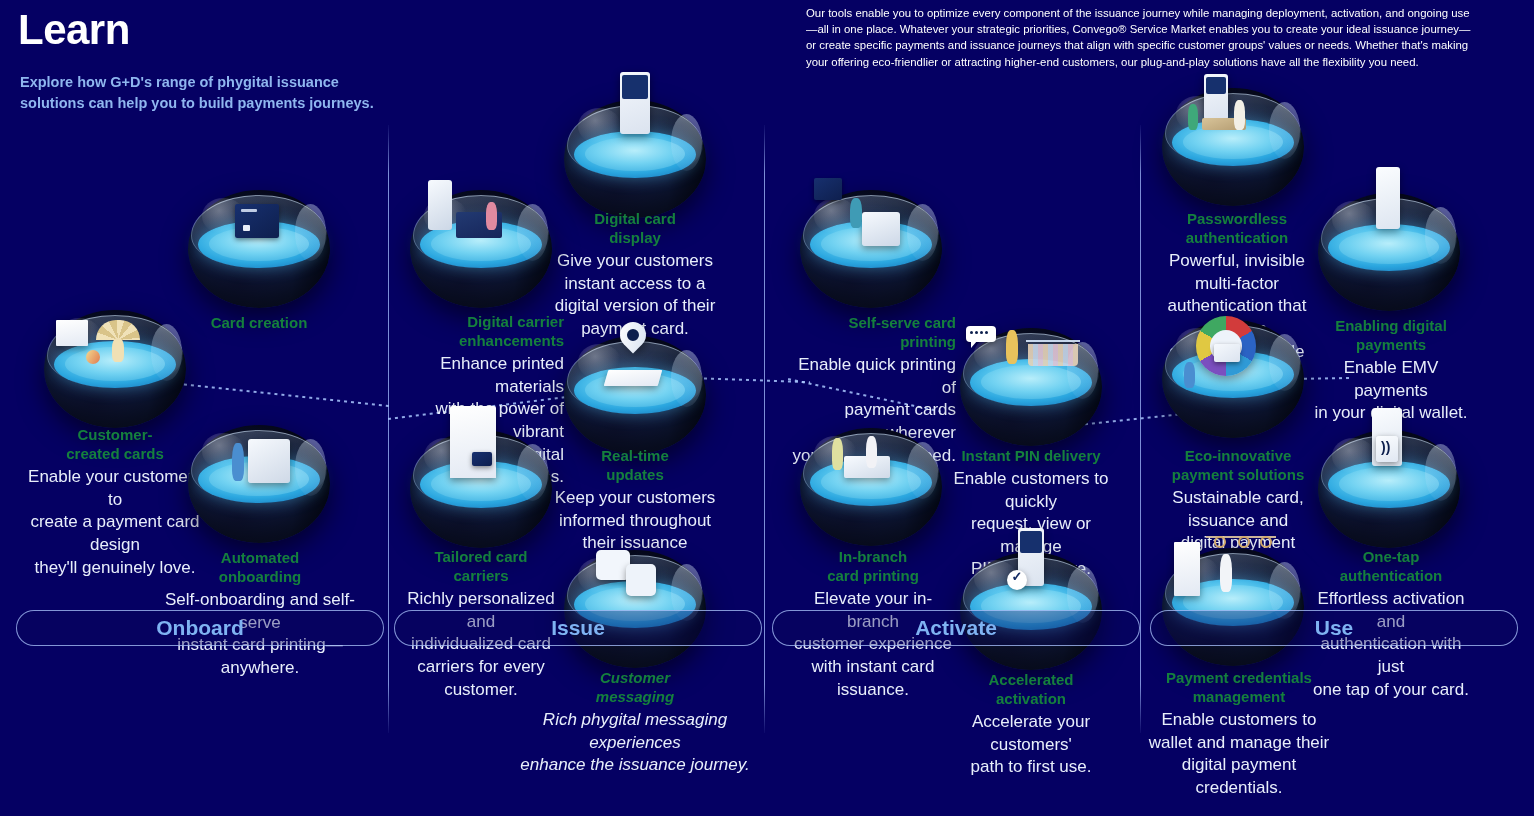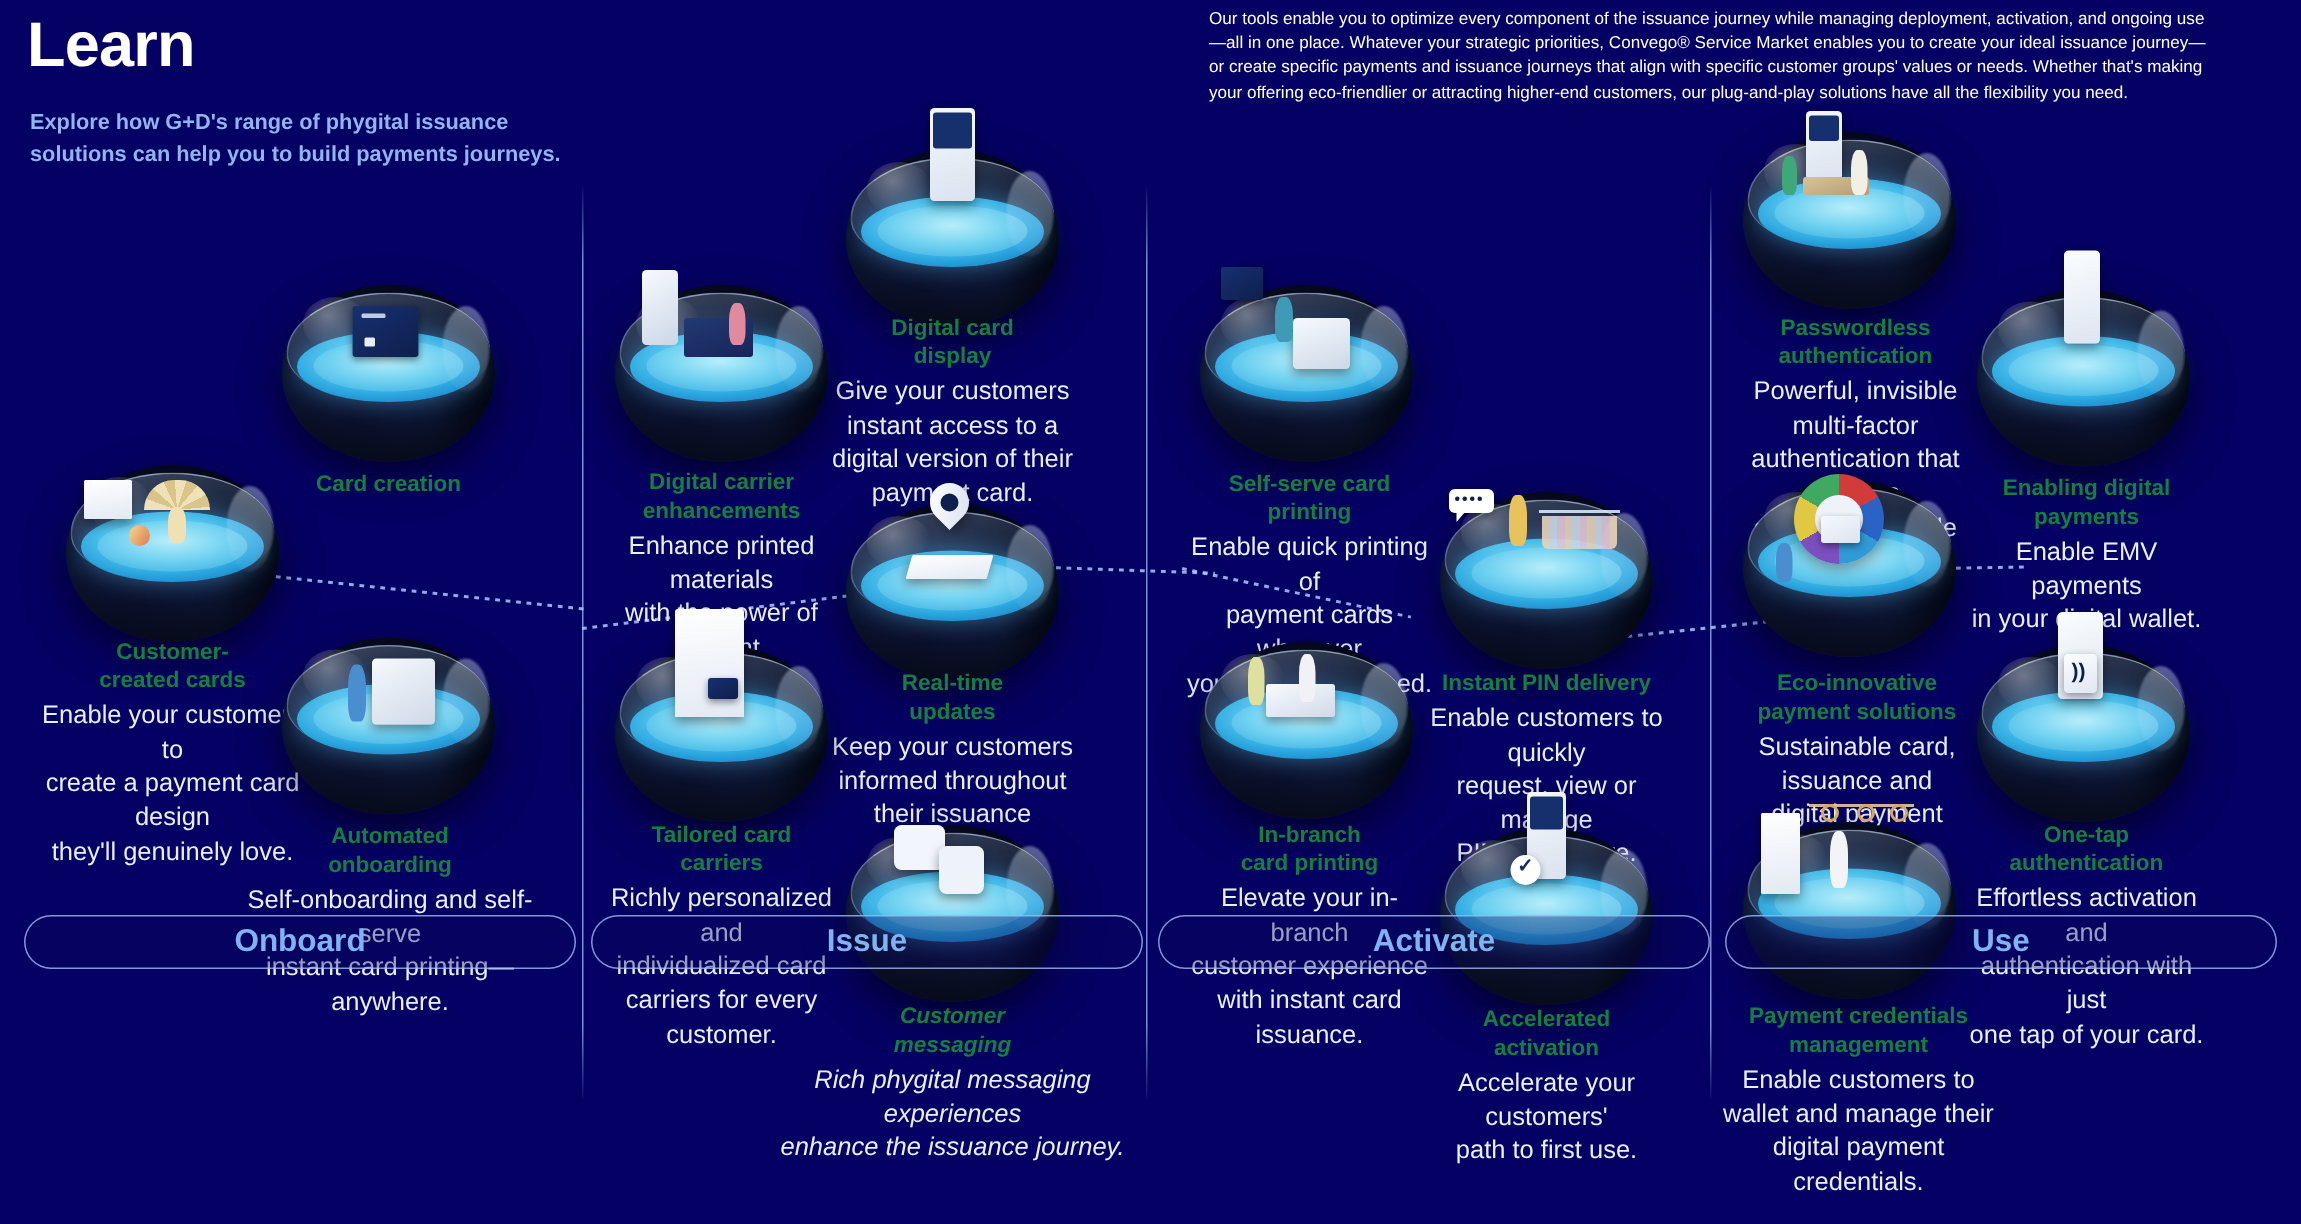--- a/index.html
+++ b/index.html
@@ -240,21 +240,21 @@
       <div class="bowl"></div>
       <div class="glass"></div>
       <div class="liquid"></div>
       <div class="liquid-inner"></div>
       <div class="glass-r"></div>
       <div class="shine"></div>
       <div class="prop" style="left:18px; top:-10px; width:24px; height:50px; background:linear-gradient(150deg,#f7fafe,#ccd7e6); border-radius:3px;"></div>
       <div class="prop" style="left:46px; top:22px; width:46px; height:26px; background:linear-gradient(160deg,#223a72,#16255a); border-radius:2px;"></div>
       <div class="prop person" style="left:76px; top:12px; width:11px; height:28px; background:#e08aa0;"></div>
     </div>
-    <div class="node-text" style="left:398px; top:312px; width:166px;">
+    <div class="node-text" style="left:398px; top:312px; width:166px;text-align:right;">
       <div class="node-title">Digital carrier
 enhancements</div>
       <div class="node-desc">Enhance printed materials
 with the power of vibrant
 digital communications.</div>
     </div>
   </div>
 
   <div class="node">
     <div class="sphere" style="left:564px; top:336px; width:142px; height:118px;">
@@ -321,21 +321,21 @@
       <div class="bowl"></div>
       <div class="glass"></div>
       <div class="liquid"></div>
       <div class="liquid-inner"></div>
       <div class="glass-r"></div>
       <div class="shine"></div>
       <div class="prop card-obj" style="left:14px; top:-12px; width:28px; height:22px;"></div>
       <div class="prop" style="left:62px; top:22px; width:38px; height:34px; background:linear-gradient(160deg,#f7fafe,#cdd8e7); border-radius:3px; box-shadow:0 3px 7px rgba(0,0,0,0.4);"></div>
       <div class="prop person" style="left:50px; top:8px; width:12px; height:30px; background:#3f9bb5;"></div>
     </div>
-    <div class="node-text" style="left:790px; top:313px; width:166px;">
+    <div class="node-text" style="left:790px; top:313px; width:166px;text-align:right;">
       <div class="node-title">Self-serve card
 printing</div>
       <div class="node-desc">Enable quick printing of
 payment cards wherever
 your customers need.</div>
     </div>
   </div>
 
   <div class="node">
     <div class="sphere" style="left:960px; top:328px; width:142px; height:118px;">

